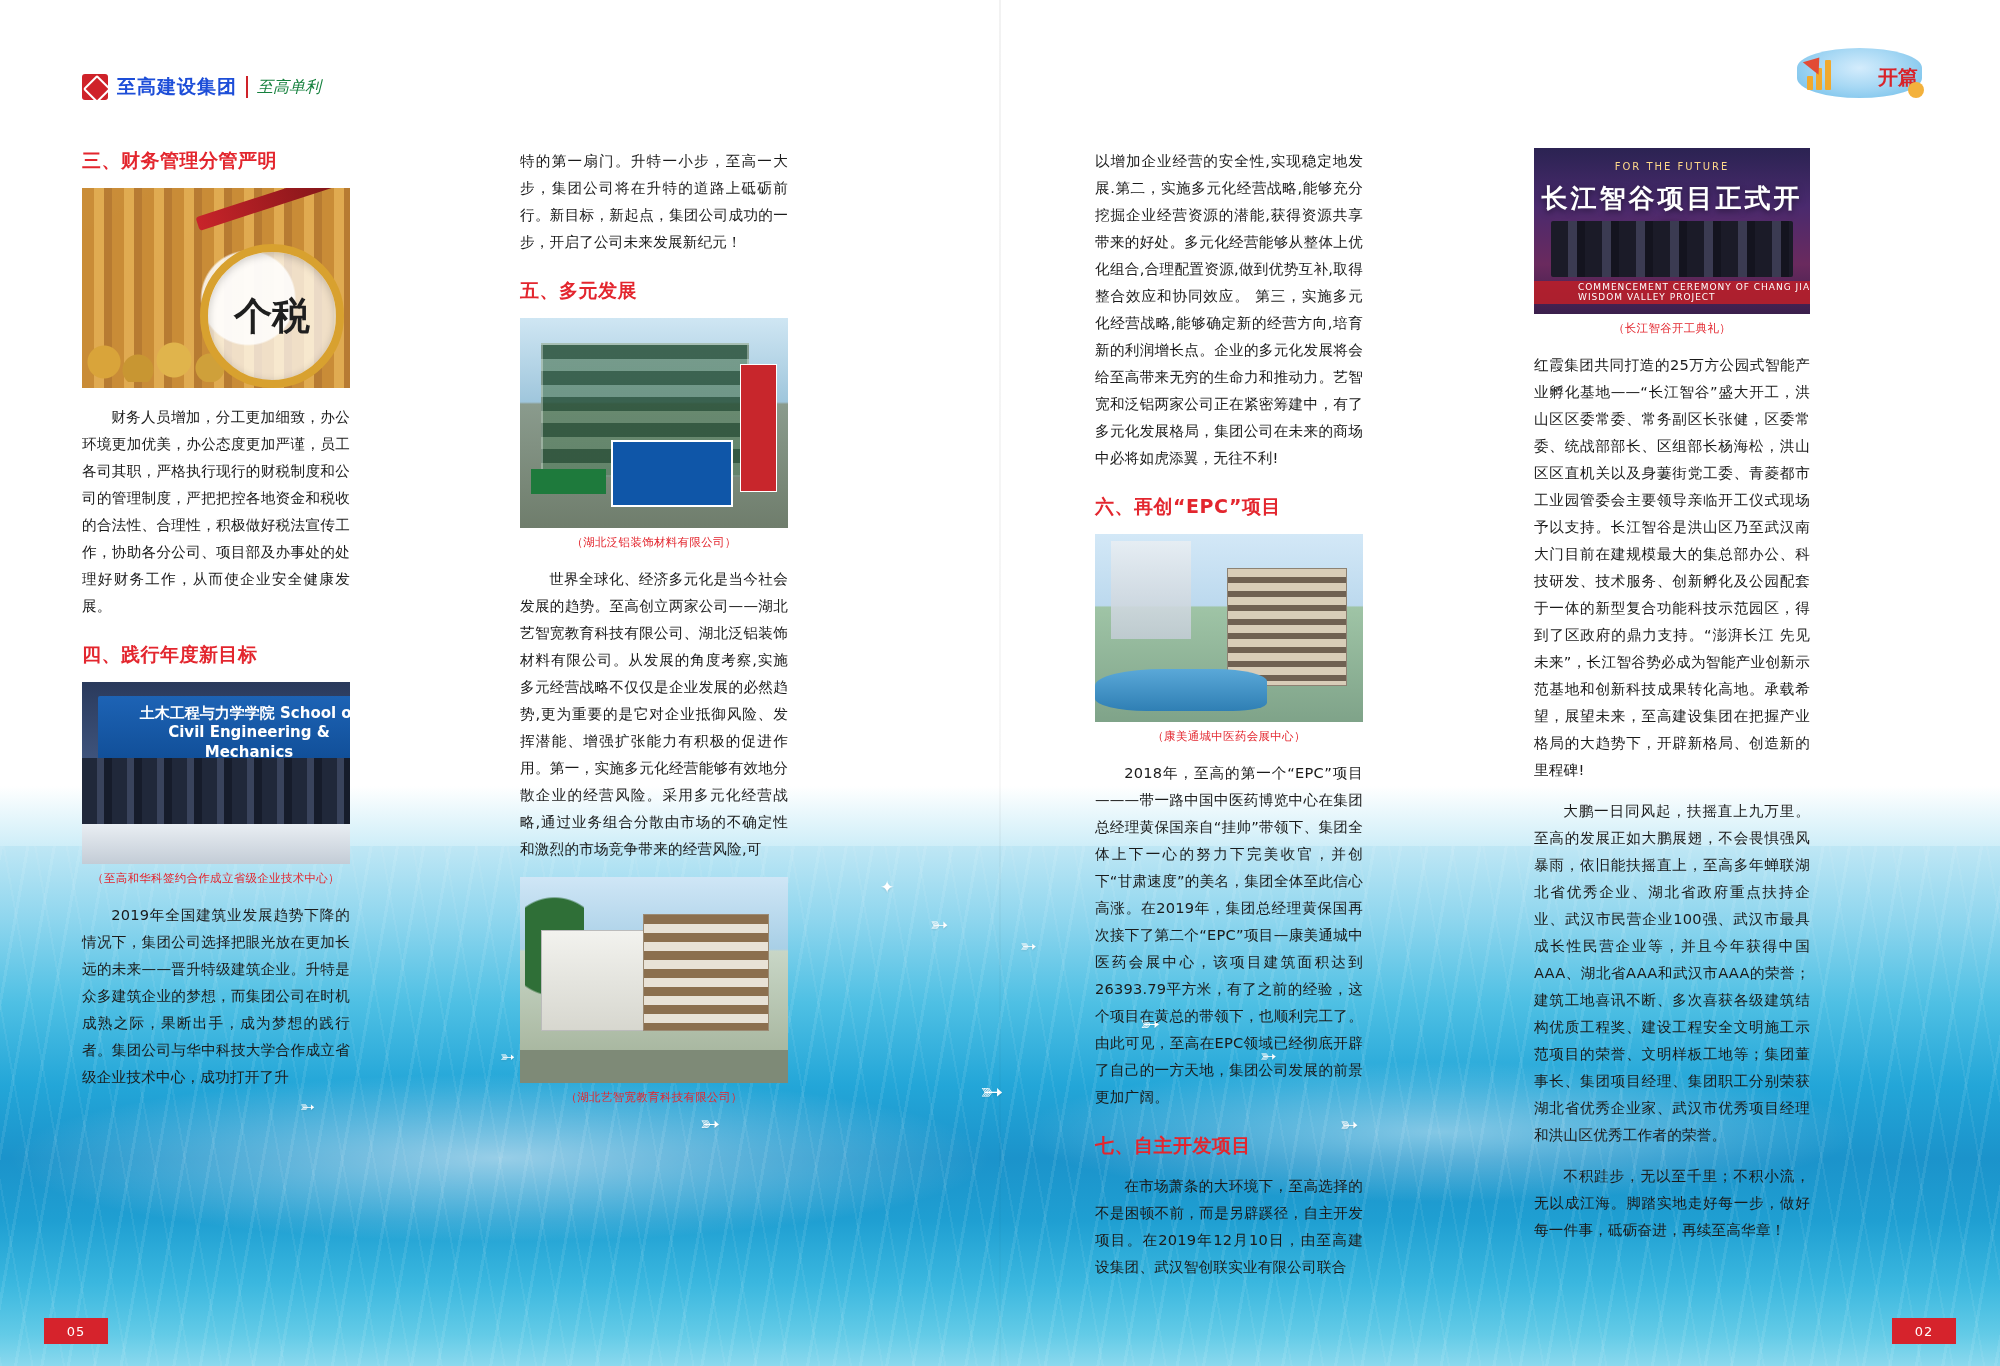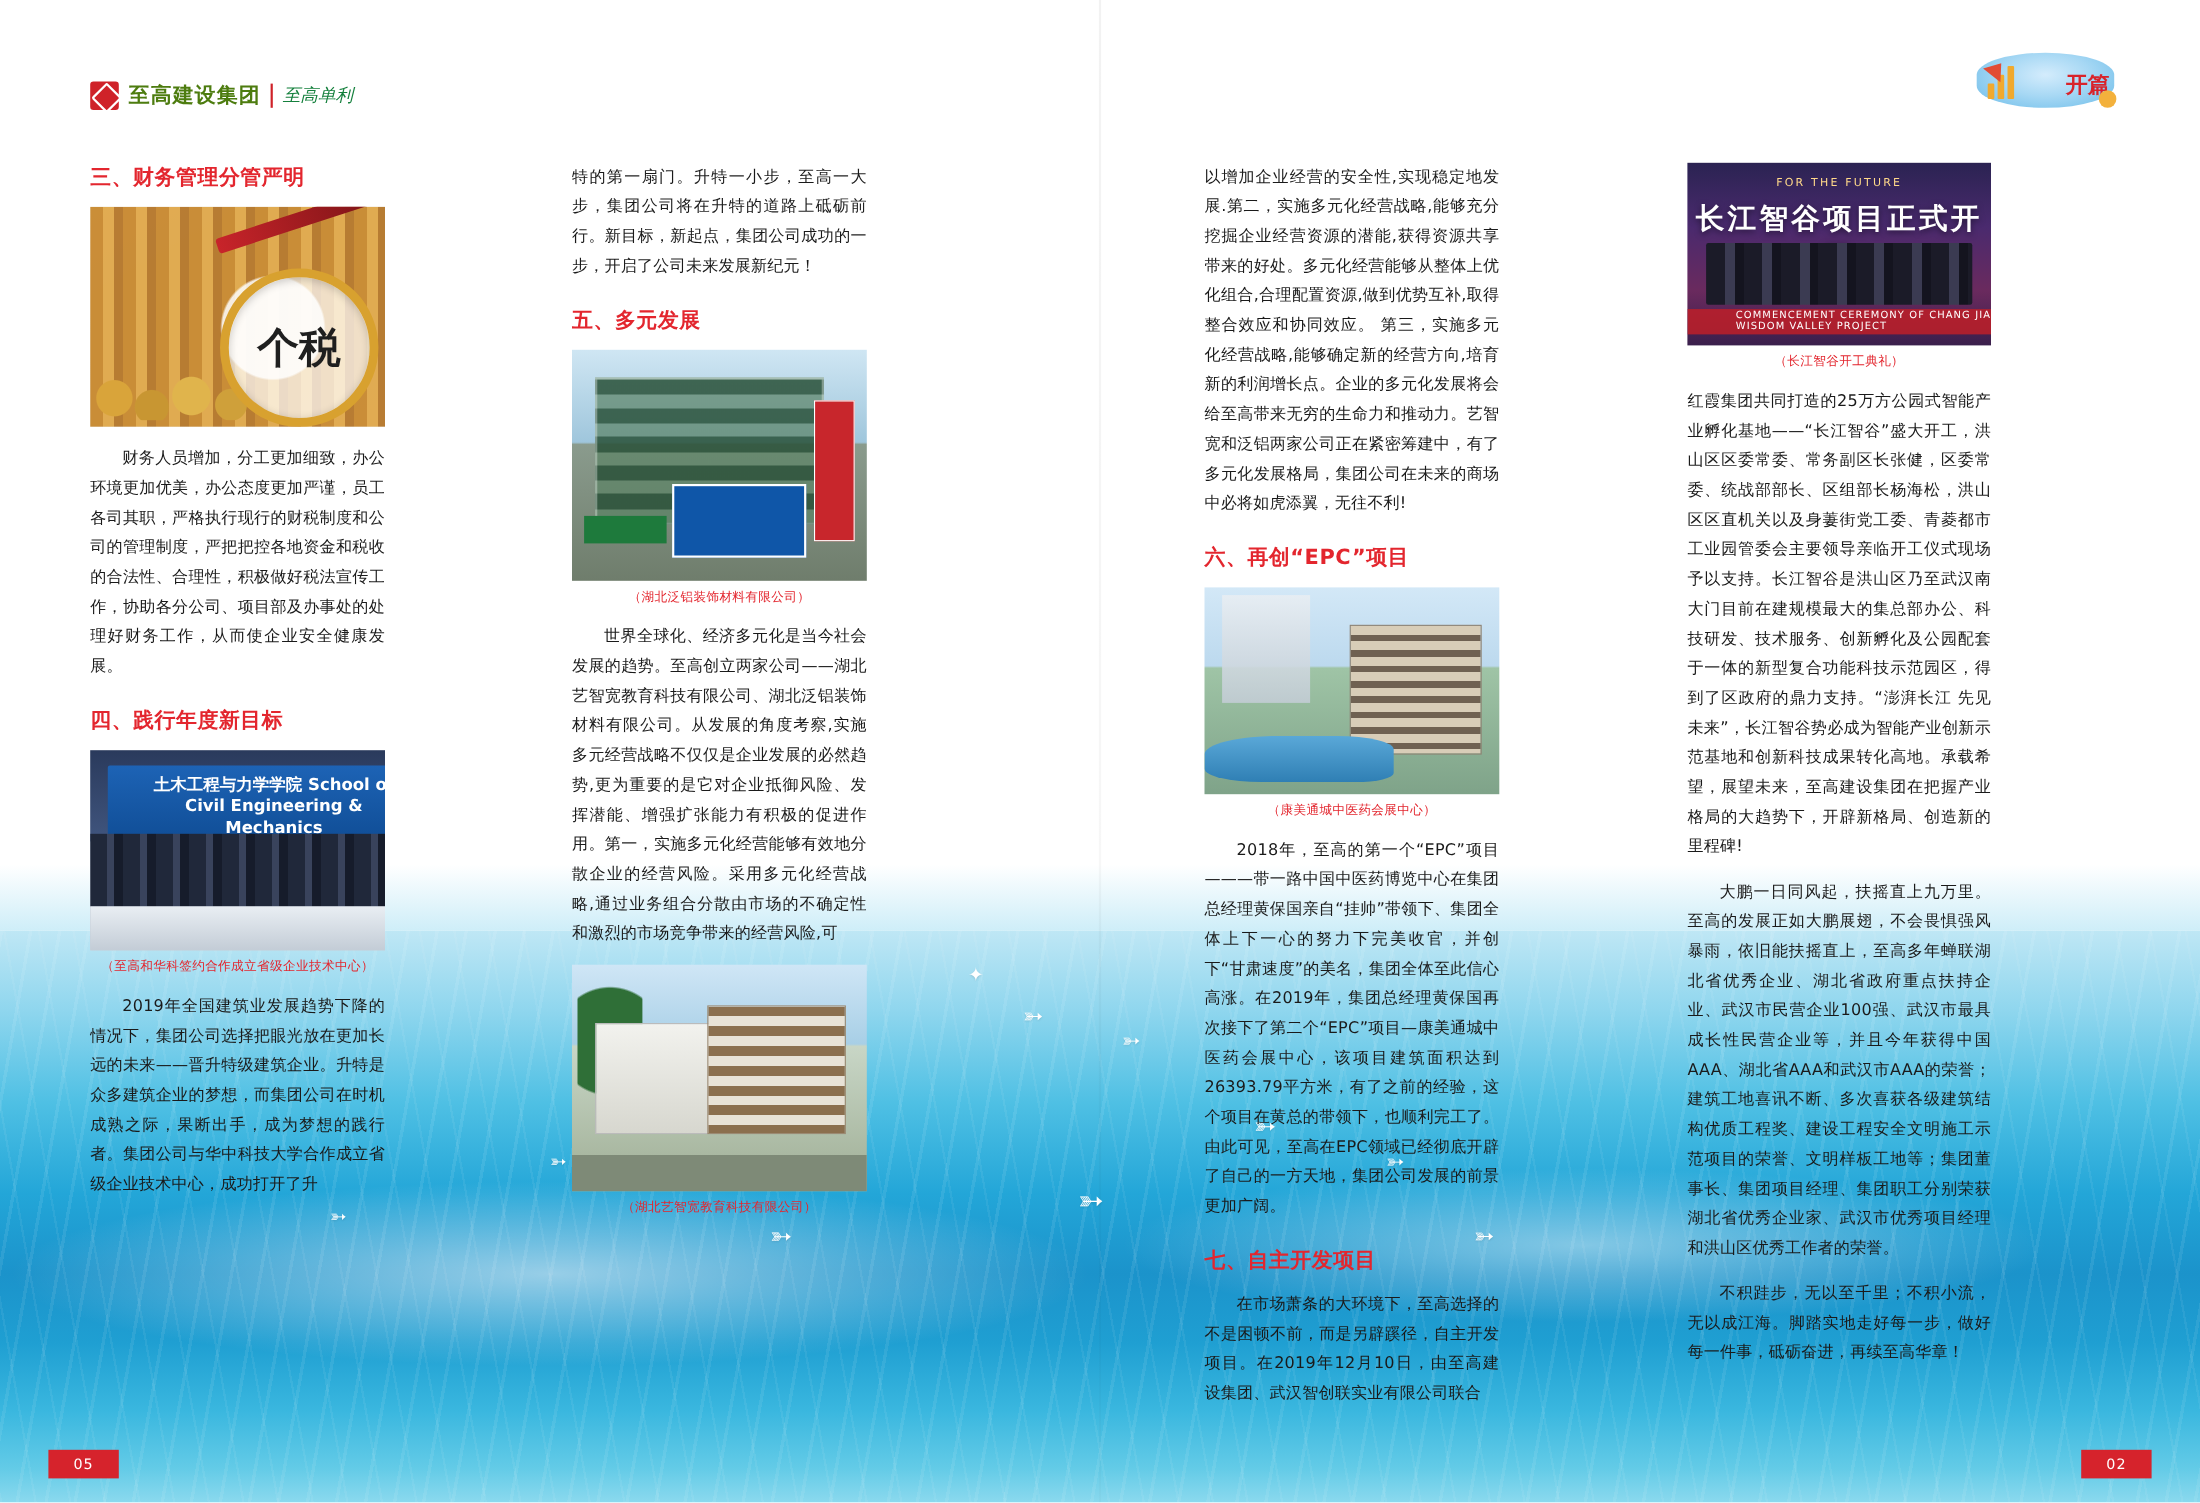--- a/index.html
+++ b/index.html
@@ -43,21 +43,21 @@
   .logo-wrap{
     position:absolute;left:82px;top:74px;display:flex;align-items:center;gap:9px;
   }
   .logo-mark{
     width:26px;height:26px;background:#cf2229;border-radius:3px;position:relative;
   }
   .logo-mark:before{
     content:"";position:absolute;left:5px;top:5px;width:16px;height:16px;
     border:2px solid #fff;border-radius:2px;transform:rotate(45deg);
   }
-  .logo-text{font-size:19px;font-weight:bold;color:#4d7c0f;letter-spacing:1px;}
+  .logo-text{font-size:19px;font-weight:bold;color:#1d4ed8;letter-spacing:1px;}
   .logo-bar{width:2px;height:22px;background:#cf2229;}
   .logo-cursive{font-family:"DejaVu Serif","Liberation Serif",serif;font-size:16px;color:#15803d;font-style:italic;}
   .header-badge{
     position:absolute;right:78px;top:48px;width:125px;height:62px;
   }
   .badge-globe{
     position:absolute;right:0;top:0;width:125px;height:50px;border-radius:50%/40%;
     background:radial-gradient(ellipse at 50% 40%, #cfeafc 0%, #9ed4f3 45%, #5ab4e6 100%);
     opacity:.9;
   }

